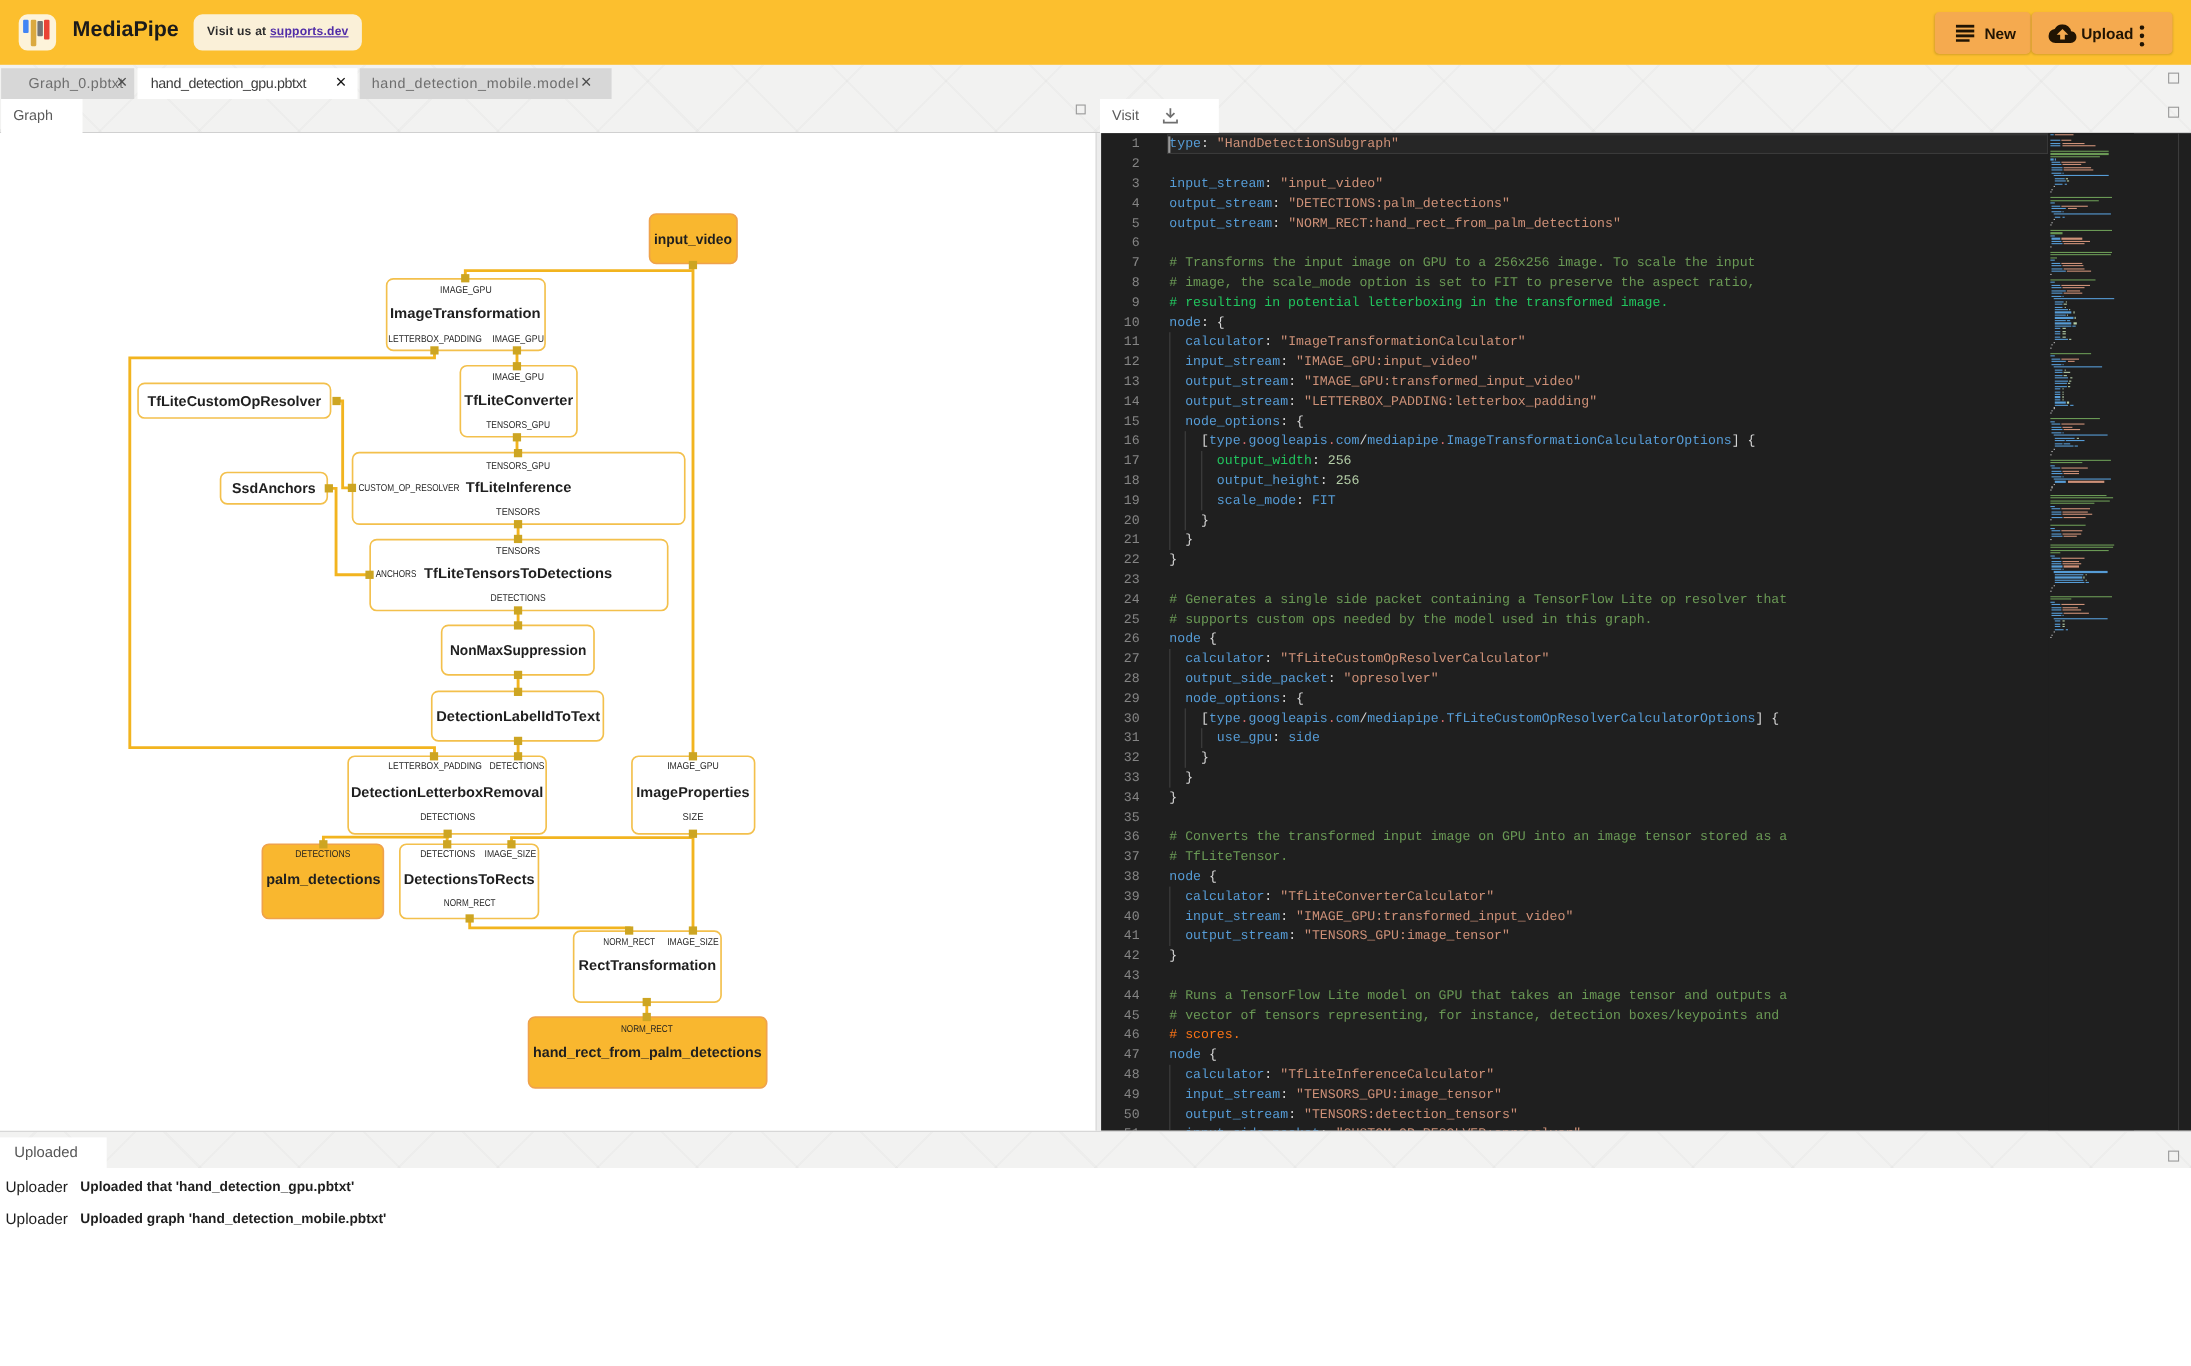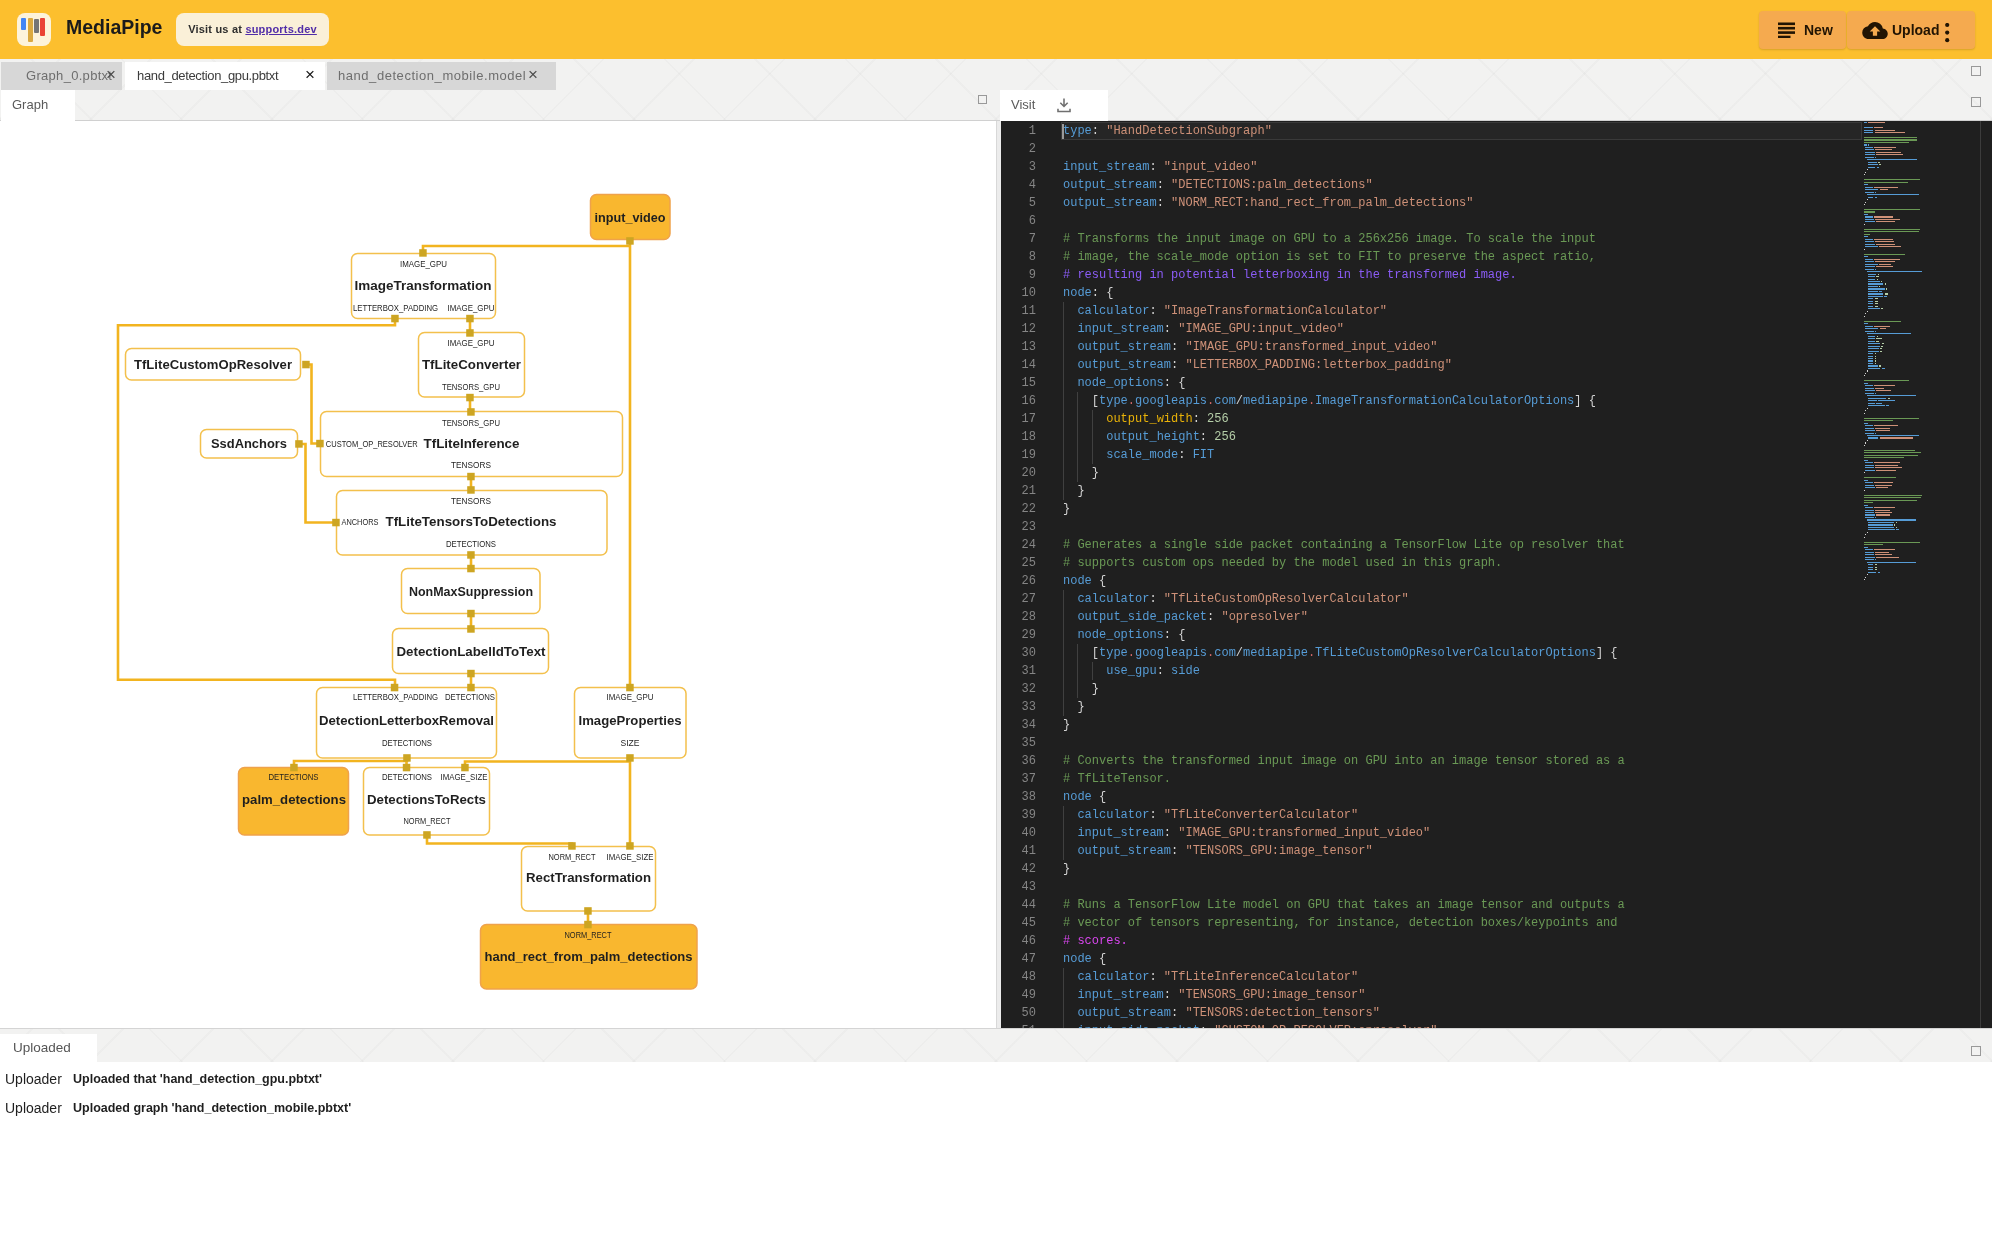--- a/index.html
+++ b/index.html
@@ -268,29 +268,29 @@
 <div class="iguide" style="left:90.5px;top:289px;height:54px"></div>
 <div class="iguide" style="left:90.5px;top:541px;height:18px"></div>
 <div id="code"><i style="color:#569cd6">type</i><i style="color:#d4d4d4">:</i> <i style="color:#ce9178">"HandDetectionSubgraph"</i>
 
 <i style="color:#569cd6">input_stream</i><i style="color:#d4d4d4">:</i> <i style="color:#ce9178">"input_video"</i>
 <i style="color:#569cd6">output_stream</i><i style="color:#d4d4d4">:</i> <i style="color:#ce9178">"DETECTIONS:palm_detections"</i>
 <i style="color:#569cd6">output_stream</i><i style="color:#d4d4d4">:</i> <i style="color:#ce9178">"NORM_RECT:hand_rect_from_palm_detections"</i>
 
 <i style="color:#6a9955"># Transforms the input image on GPU to a 256x256 image. To scale the input</i>
 <i style="color:#6a9955"># image, the scale_mode option is set to FIT to preserve the aspect ratio,</i>
-<i style="color:#8b5cf6"># resulting in potential letterboxing in the transformed image.</i>
+<i style="color:#22c55e"># resulting in potential letterboxing in the transformed image.</i>
 <i style="color:#569cd6">node</i><i style="color:#d4d4d4">:</i> <i style="color:#d4d4d4">{</i>
   <i style="color:#569cd6">calculator</i><i style="color:#d4d4d4">:</i> <i style="color:#ce9178">"ImageTransformationCalculator"</i>
   <i style="color:#569cd6">input_stream</i><i style="color:#d4d4d4">:</i> <i style="color:#ce9178">"IMAGE_GPU:input_video"</i>
   <i style="color:#569cd6">output_stream</i><i style="color:#d4d4d4">:</i> <i style="color:#ce9178">"IMAGE_GPU:transformed_input_video"</i>
   <i style="color:#569cd6">output_stream</i><i style="color:#d4d4d4">:</i> <i style="color:#ce9178">"LETTERBOX_PADDING:letterbox_padding"</i>
   <i style="color:#569cd6">node_options</i><i style="color:#d4d4d4">:</i> <i style="color:#d4d4d4">{</i>
     <i style="color:#d4d4d4">[</i><i style="color:#569cd6">type</i><i style="color:#d16969">.</i><i style="color:#569cd6">googleapis</i><i style="color:#d16969">.</i><i style="color:#569cd6">com</i><i style="color:#d4d4d4">/</i><i style="color:#569cd6">mediapipe</i><i style="color:#d16969">.</i><i style="color:#569cd6">ImageTransformationCalculatorOptions</i><i style="color:#d4d4d4">] {</i>
-      <i style="color:#eab308">output_width</i><i style="color:#d4d4d4">:</i> <i style="color:#b5cea8">256</i>
+      <i style="color:#22c55e">output_width</i><i style="color:#d4d4d4">:</i> <i style="color:#b5cea8">256</i>
       <i style="color:#569cd6">output_height</i><i style="color:#d4d4d4">:</i> <i style="color:#b5cea8">256</i>
       <i style="color:#569cd6">scale_mode</i><i style="color:#d4d4d4">:</i> <i style="color:#569cd6">FIT</i>
     <i style="color:#d4d4d4">}</i>
   <i style="color:#d4d4d4">}</i>
 <i style="color:#d4d4d4">}</i>
 
 <i style="color:#6a9955"># Generates a single side packet containing a TensorFlow Lite op resolver that</i>
 <i style="color:#6a9955"># supports custom ops needed by the model used in this graph.</i>
 <i style="color:#569cd6">node</i> <i style="color:#d4d4d4">{</i>
   <i style="color:#569cd6">calculator</i><i style="color:#d4d4d4">:</i> <i style="color:#ce9178">"TfLiteCustomOpResolverCalculator"</i>
@@ -305,21 +305,21 @@
 <i style="color:#6a9955"># Converts the transformed input image on GPU into an image tensor stored as a</i>
 <i style="color:#6a9955"># TfLiteTensor.</i>
 <i style="color:#569cd6">node</i> <i style="color:#d4d4d4">{</i>
   <i style="color:#569cd6">calculator</i><i style="color:#d4d4d4">:</i> <i style="color:#ce9178">"TfLiteConverterCalculator"</i>
   <i style="color:#569cd6">input_stream</i><i style="color:#d4d4d4">:</i> <i style="color:#ce9178">"IMAGE_GPU:transformed_input_video"</i>
   <i style="color:#569cd6">output_stream</i><i style="color:#d4d4d4">:</i> <i style="color:#ce9178">"TENSORS_GPU:image_tensor"</i>
 <i style="color:#d4d4d4">}</i>
 
 <i style="color:#6a9955"># Runs a TensorFlow Lite model on GPU that takes an image tensor and outputs a</i>
 <i style="color:#6a9955"># vector of tensors representing, for instance, detection boxes/keypoints and</i>
-<i style="color:#d946ef"># scores.</i>
+<i style="color:#f97316"># scores.</i>
 <i style="color:#569cd6">node</i> <i style="color:#d4d4d4">{</i>
   <i style="color:#569cd6">calculator</i><i style="color:#d4d4d4">:</i> <i style="color:#ce9178">"TfLiteInferenceCalculator"</i>
   <i style="color:#569cd6">input_stream</i><i style="color:#d4d4d4">:</i> <i style="color:#ce9178">"TENSORS_GPU:image_tensor"</i>
   <i style="color:#569cd6">output_stream</i><i style="color:#d4d4d4">:</i> <i style="color:#ce9178">"TENSORS:detection_tensors"</i>
   <i style="color:#569cd6">input_side_packet</i><i style="color:#d4d4d4">:</i> <i style="color:#ce9178">"CUSTOM_OP_RESOLVER:opresolver"</i></div>
 <div id="minimap">
         <div style="left:2.0px;top:1.0px;width:2.9px;background:#569cd6"></div>
 <div style="left:6.1px;top:1.0px;width:16.5px;background:#ce9178"></div>
 <div style="left:2.0px;top:6.0px;width:8.6px;background:#569cd6"></div>
 <div style="left:11.9px;top:6.0px;width:9.3px;background:#ce9178"></div>

